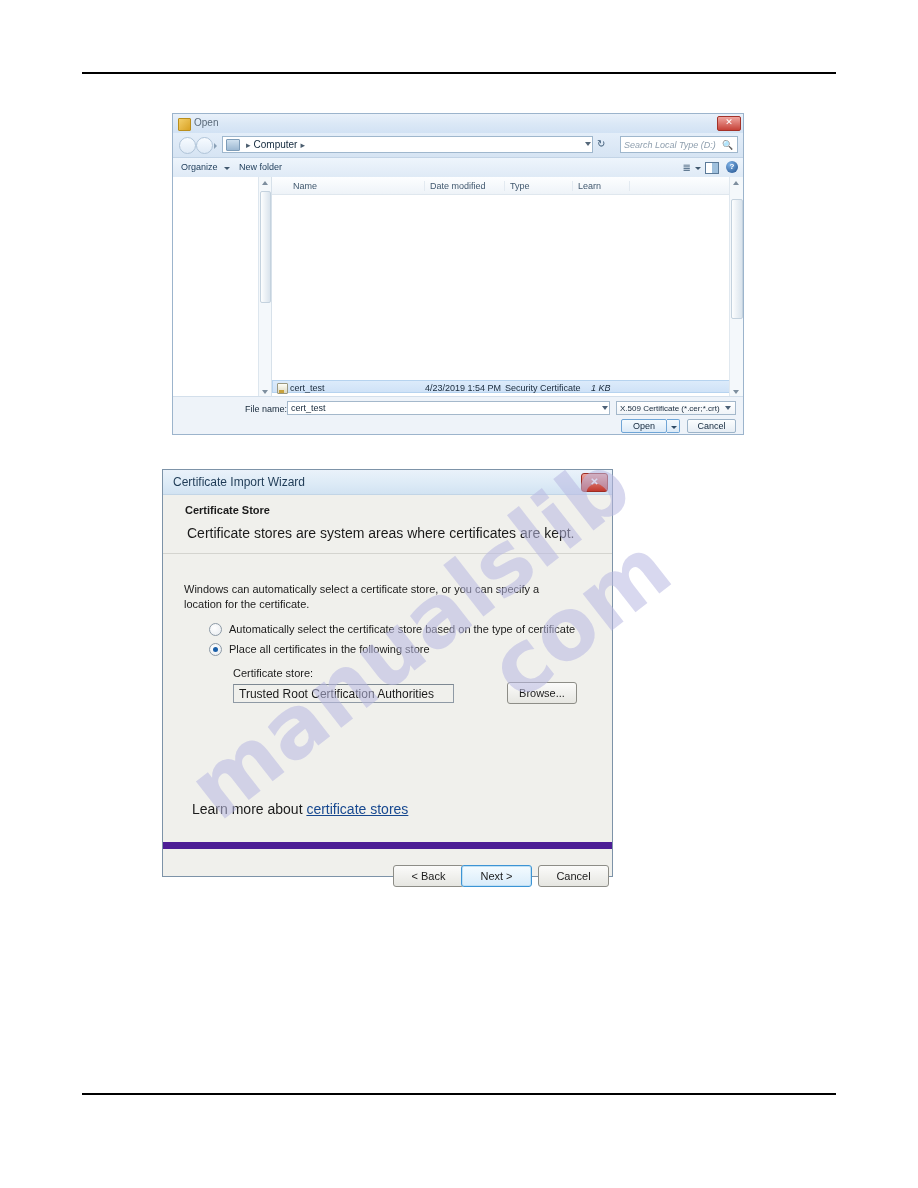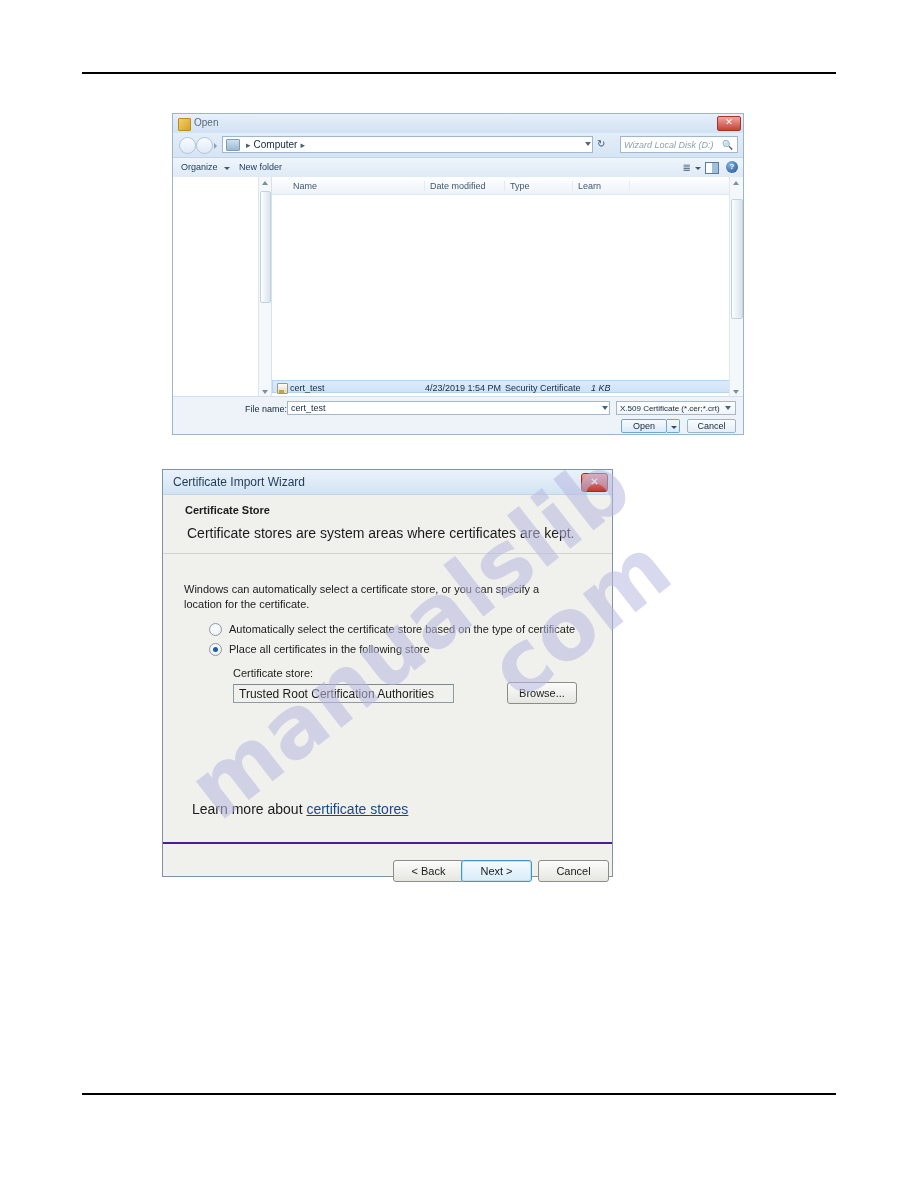--- a/index.html
+++ b/index.html
@@ -615,21 +615,21 @@
     font-size: 14px;
     color: #1b1b1b;
   }
   #learn-more-link {
     color: #17488f;
     text-decoration: underline;
   }
   #wizard-footer {
     position: relative;
     height: 52px;
-    border-top: 2px solid #4c1d95;
+    border-top: 7px solid #4c1d95;
     padding-left: 32px;
   }
   .wz-btn {
     position: absolute;
     top: 16px;
     width: 71px; height: 22px;
     background: linear-gradient(to bottom, #fbfbfa, #e6e6e1);
     border: 1px solid #8d8d87;
     border-radius: 3px;
     box-sizing: border-box;
@@ -669,21 +669,21 @@
     <div id="nav-drop-small"></div>
     <div id="breadcrumb-bar">
       <div id="crumb-computer-icon"></div>
       <span class="crumb-sep">▸</span>
       <span id="crumb-computer-label">Computer</span>
       <span class="crumb-sep">▸</span>
     </div>
     <div id="breadcrumb-dropdown"></div>
     <div id="nav-refresh">↻</div>
     <div id="search-box">
-      <span id="search-placeholder">Wizard Local Disk (D:)</span>
+      <span id="search-placeholder">Search Local Type (D:)</span>
       <span id="search-icon">🔍</span>
     </div>
   </div>
 
   <div id="open-commandbar">
     <div id="organize-button">Organize</div>
     <div id="organize-caret"></div>
     <div id="newfolder-button">New folder</div>
     <div id="view-icon">≣</div>
     <div id="view-caret"></div>

